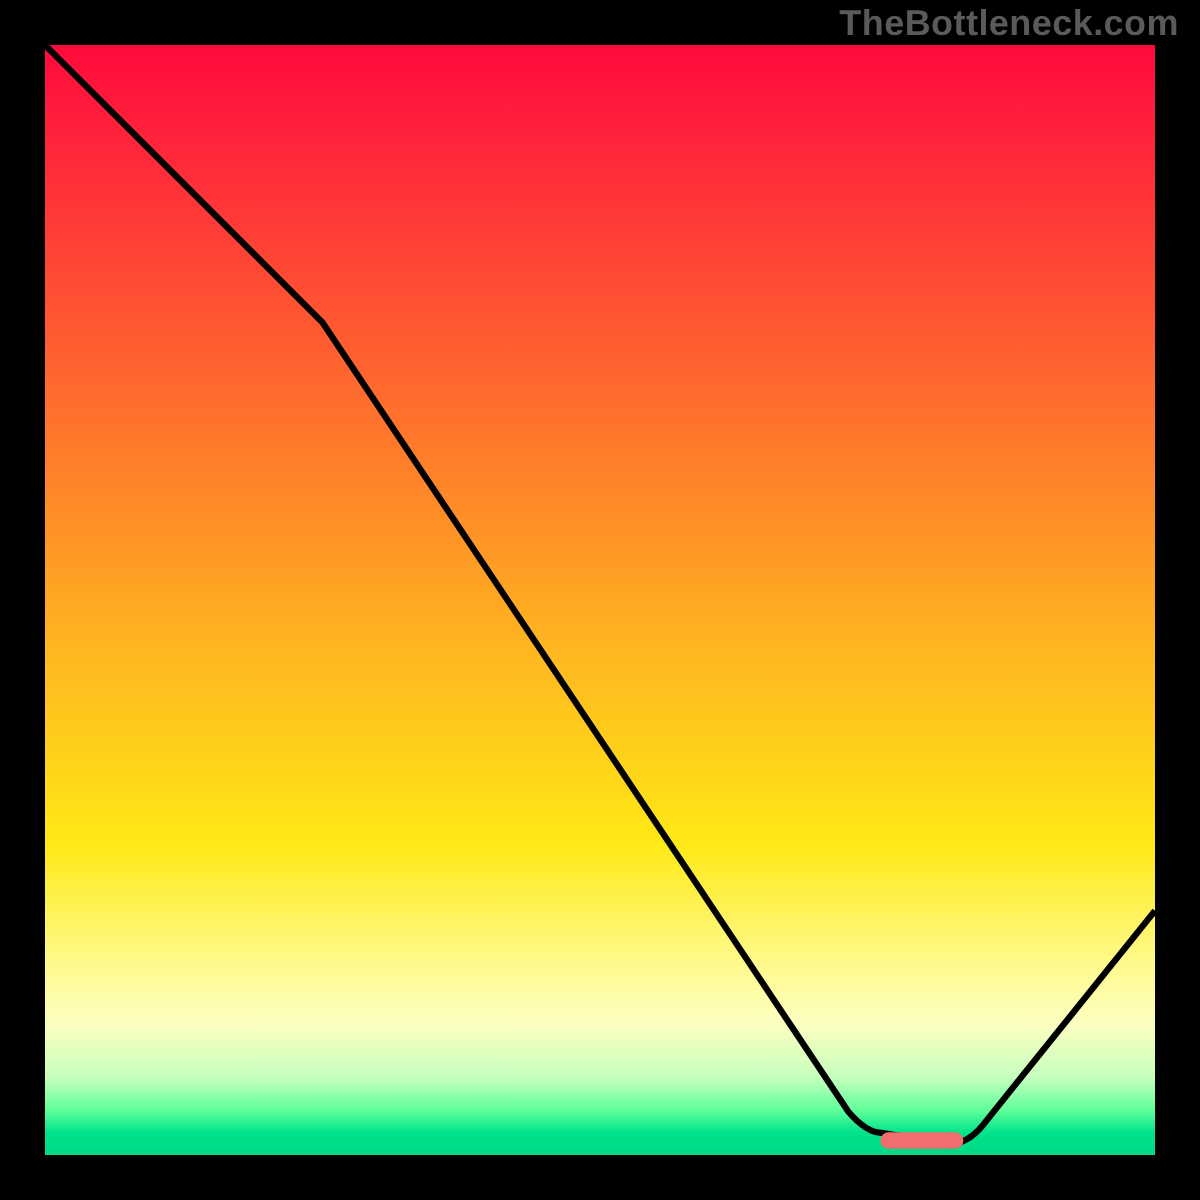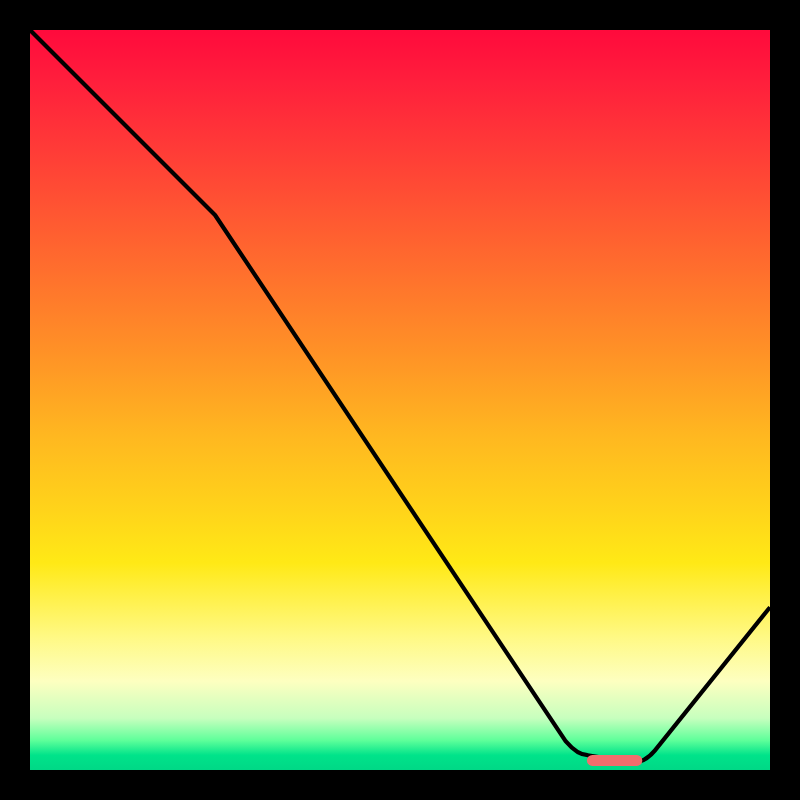--- a/index.html
+++ b/index.html
@@ -58,20 +58,21 @@
     width: 740px;
     height: 740px;
     z-index: 10;
     pointer-events: none;
   }
 </style>
 </head>
 <body>
 
 <div class="frame">
+  <div class="watermark">TheBottleneck.com</div>
 
   <div class="plot"></div>
 
   <svg class="curve" viewBox="0 0 740 740" preserveAspectRatio="none">
     <path id="curve-path" fill="none" stroke="#000000" stroke-width="4.2" stroke-linejoin="round" stroke-linecap="butt" d="M 0 0 L 185 185 L 535.6 711.2 Q 547.6 725.2 557.6 725.2 L 602.8 732.6 Q 614.8 732.6 624.8 720.6 L 740 577.2"></path>
     <line id="marker-line" stroke-linecap="round" x1="562.4" y1="730.38" x2="606.8" y2="730.38" stroke="#f26d6d" stroke-width="11"></line>
   </svg>
 </div>
 
 </body></html>

